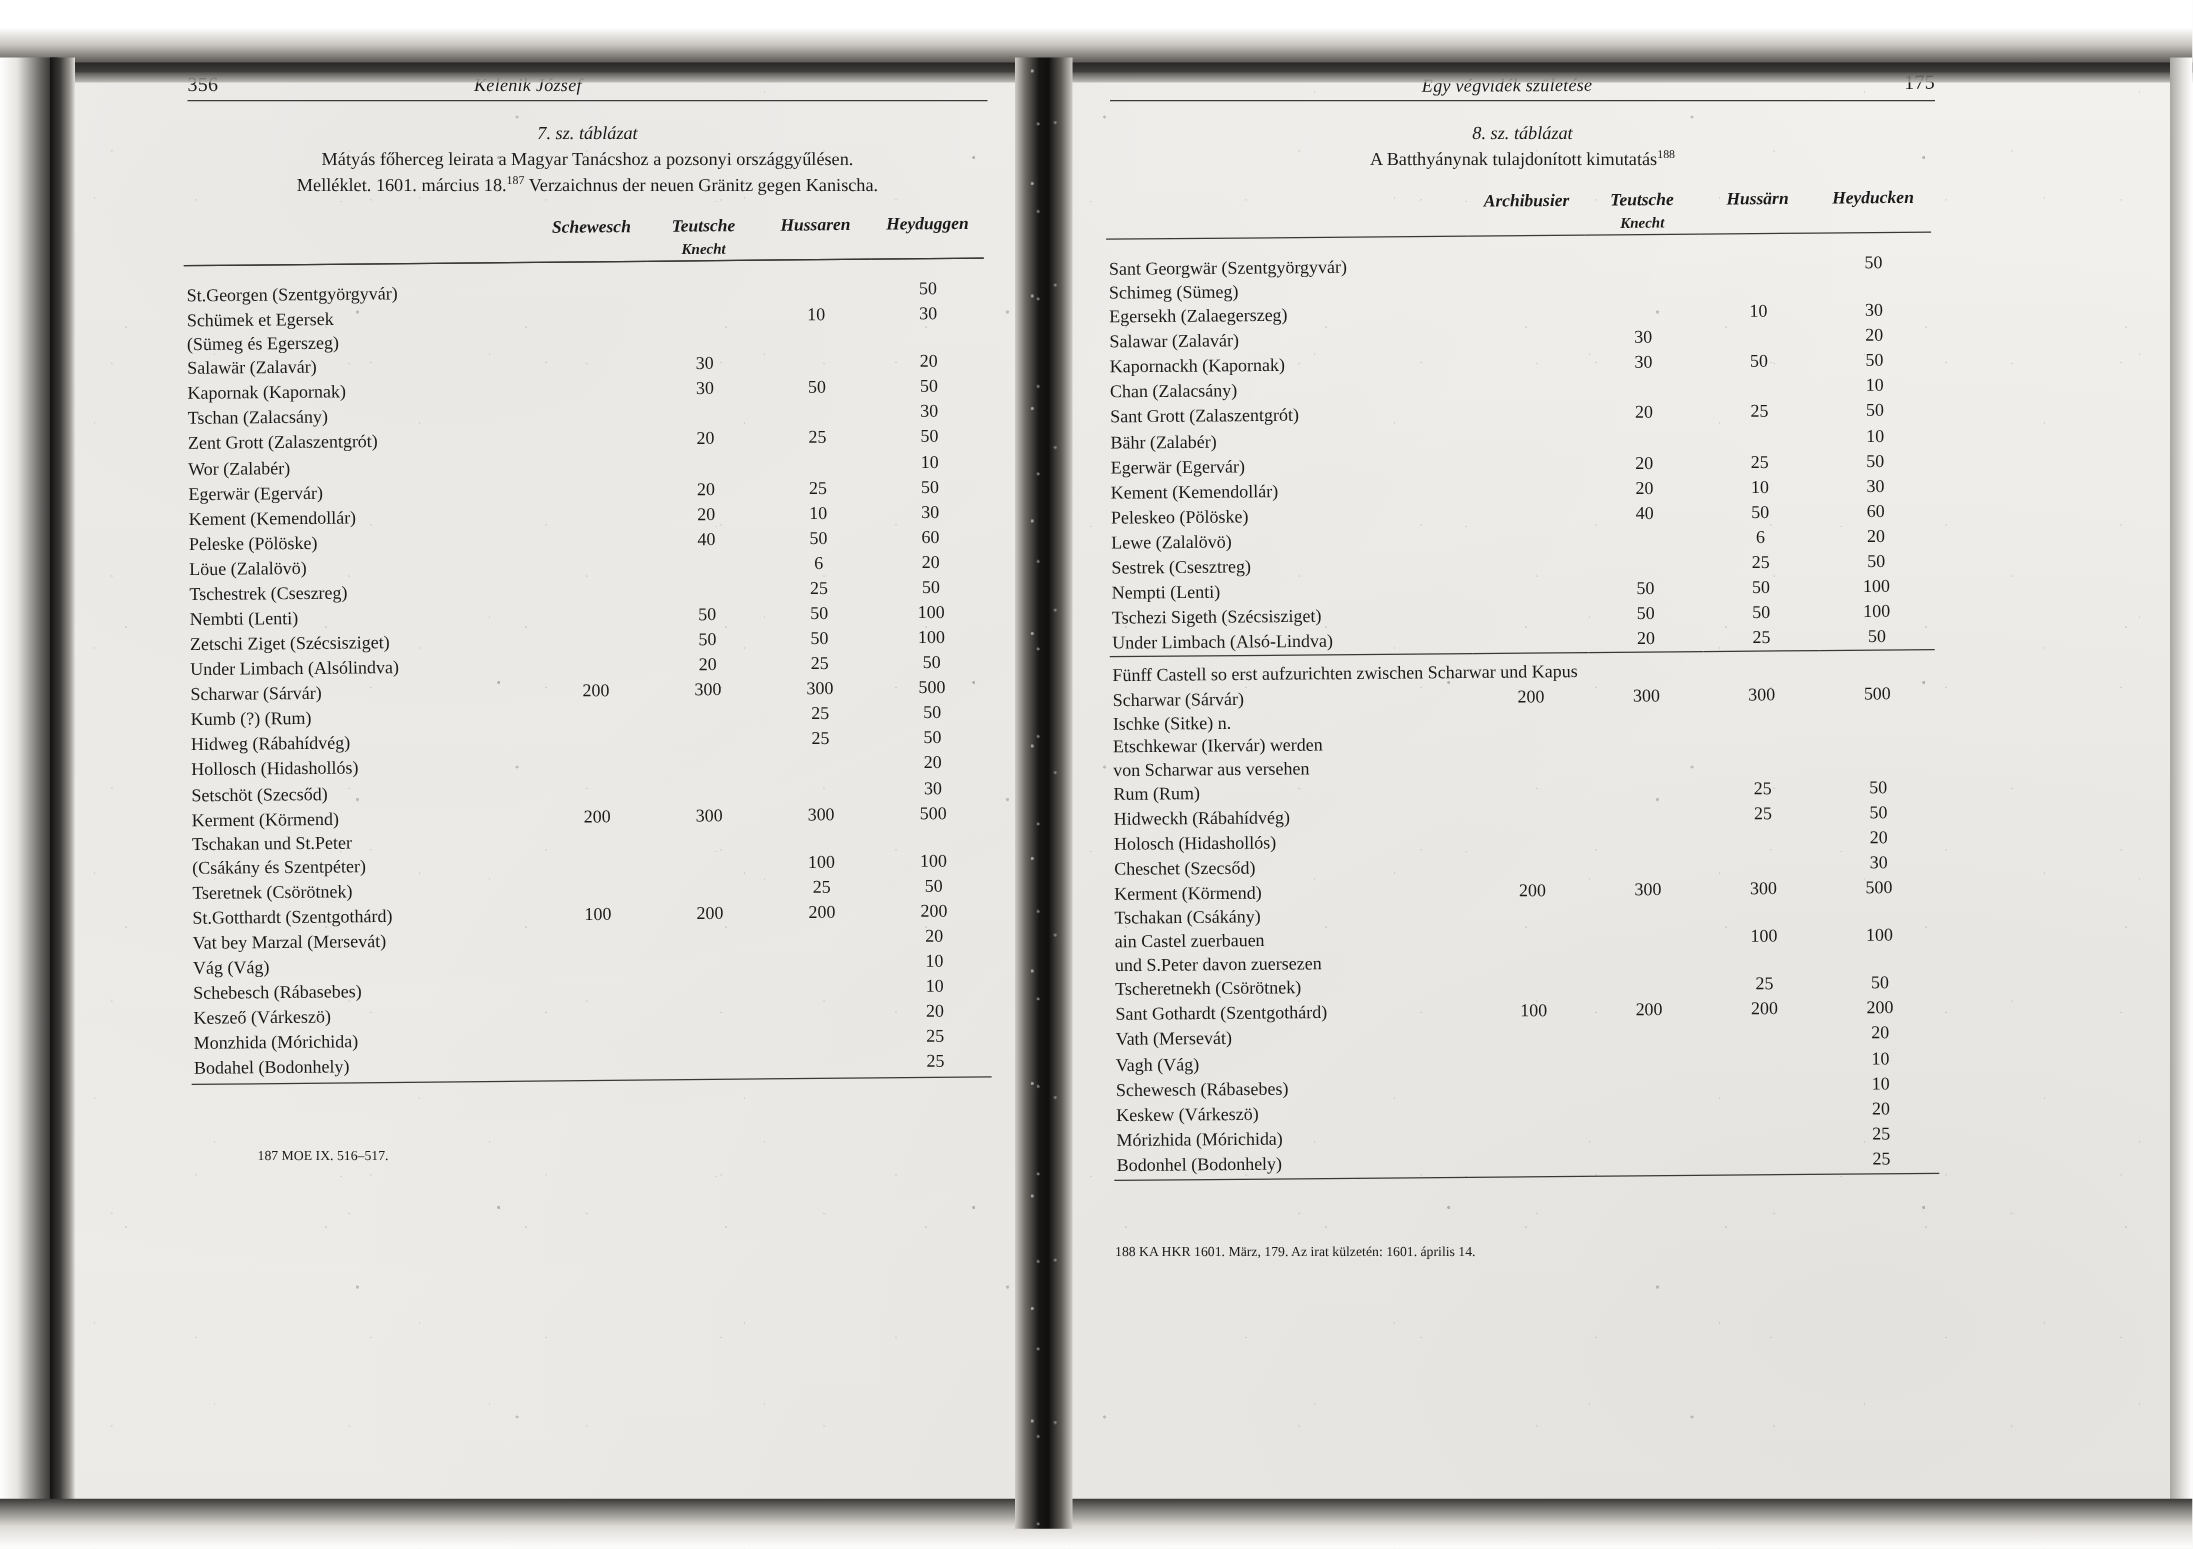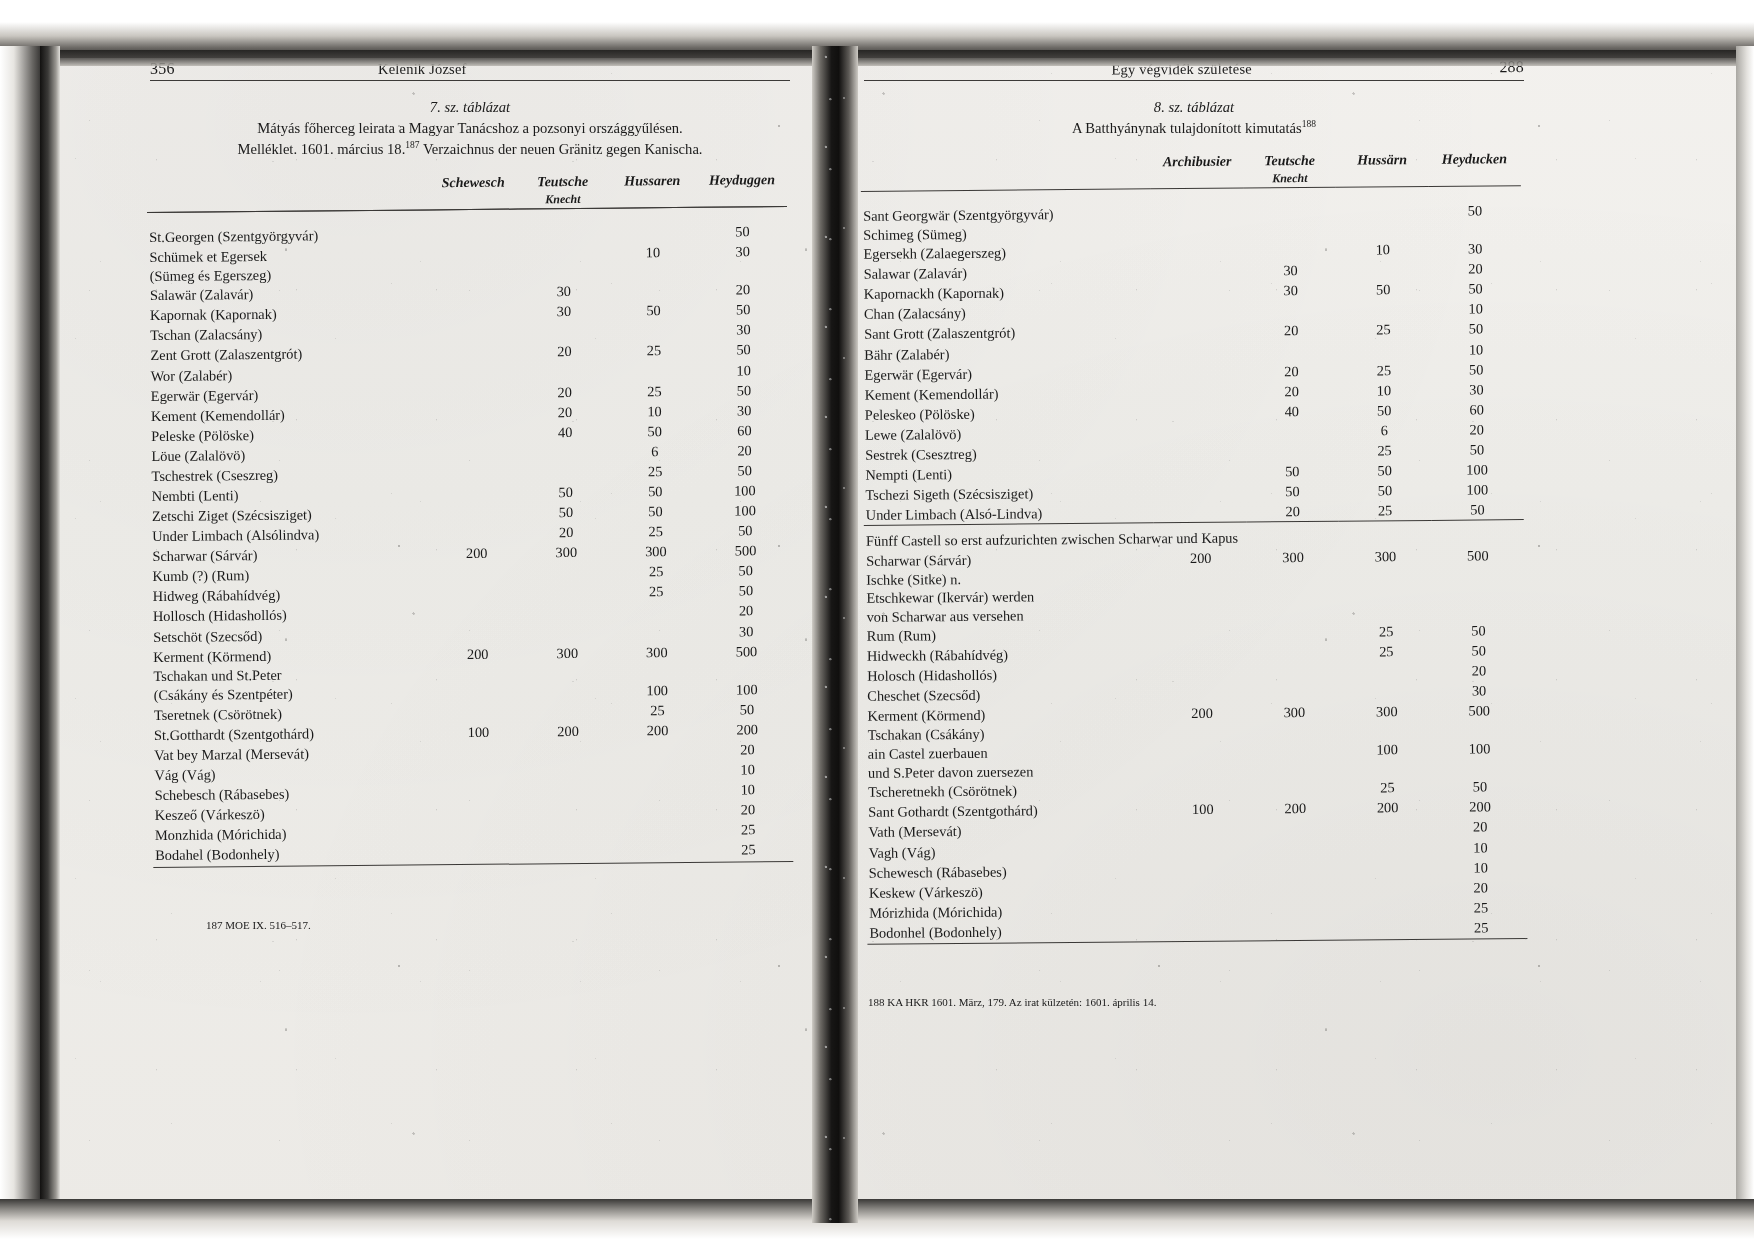--- a/index.html
+++ b/index.html
@@ -58,30 +58,30 @@
       radial-gradient(circle at 30% 12%, rgba(255,255,255,.5) 1px, transparent 1.4px),
       radial-gradient(circle at 70% 40%, rgba(255,255,255,.35) 1px, transparent 1.4px),
       radial-gradient(circle at 40% 76%, rgba(255,255,255,.4) 1px, transparent 1.4px);
     background-size: 46px 90px, 46px 130px, 46px 70px; }
 
   .page {
     position:absolute;
     top:60px;
   }
   .page-left { left:150px; width:640px; }
-  .page-right { left:864px; width:660px; }
+  .page-right { left:888px; width:660px; }
 
   
   .runhead {
     display:flex; align-items:flex-end; justify-content:space-between;
     font-size:14.5px; letter-spacing:.2px;
     padding-bottom:2px;
   }
   .runhead .folio { font-size:16px; }
-  .runhead .title { font-size:14.5px; }
+  .runhead .title { font-style:italic; font-size:14.5px; }
   .runhead-rule { border-bottom:1.1px solid #3c3a38; margin-bottom:16px; }
   .rh-left .title { margin-right:120px; }
   .rh-right { transform:rotate(-0.35deg); }
 
   .caption { text-align:center; line-height:1.45; font-size:14.6px; }
   .caption .tno { font-style:italic; }
   sup { font-size:9.5px; vertical-align:super; }
 
   table { width:100%; border-collapse:collapse; }
   .thead-cell {
@@ -396,21 +396,21 @@
   </div>
 
   <div class="footnote fn-left">187 MOE IX. 516–517.</div>
 </div>
 
 <div class="page page-right blur">
 
   <div class="runhead rh-right">
     <span></span>
     <span class="title">Egy végvidék születése</span>
-    <span class="folio">288</span>
+    <span class="folio">175</span>
   </div>
   <div class="runhead-rule"></div>
 
   <div class="caption">
     <div class="tno">8. sz. táblázat</div>
     <div>
       <span>A Batthyánynak tulajdonított kimutatás</span><sup>188</sup>
     </div>
   </div>
 

